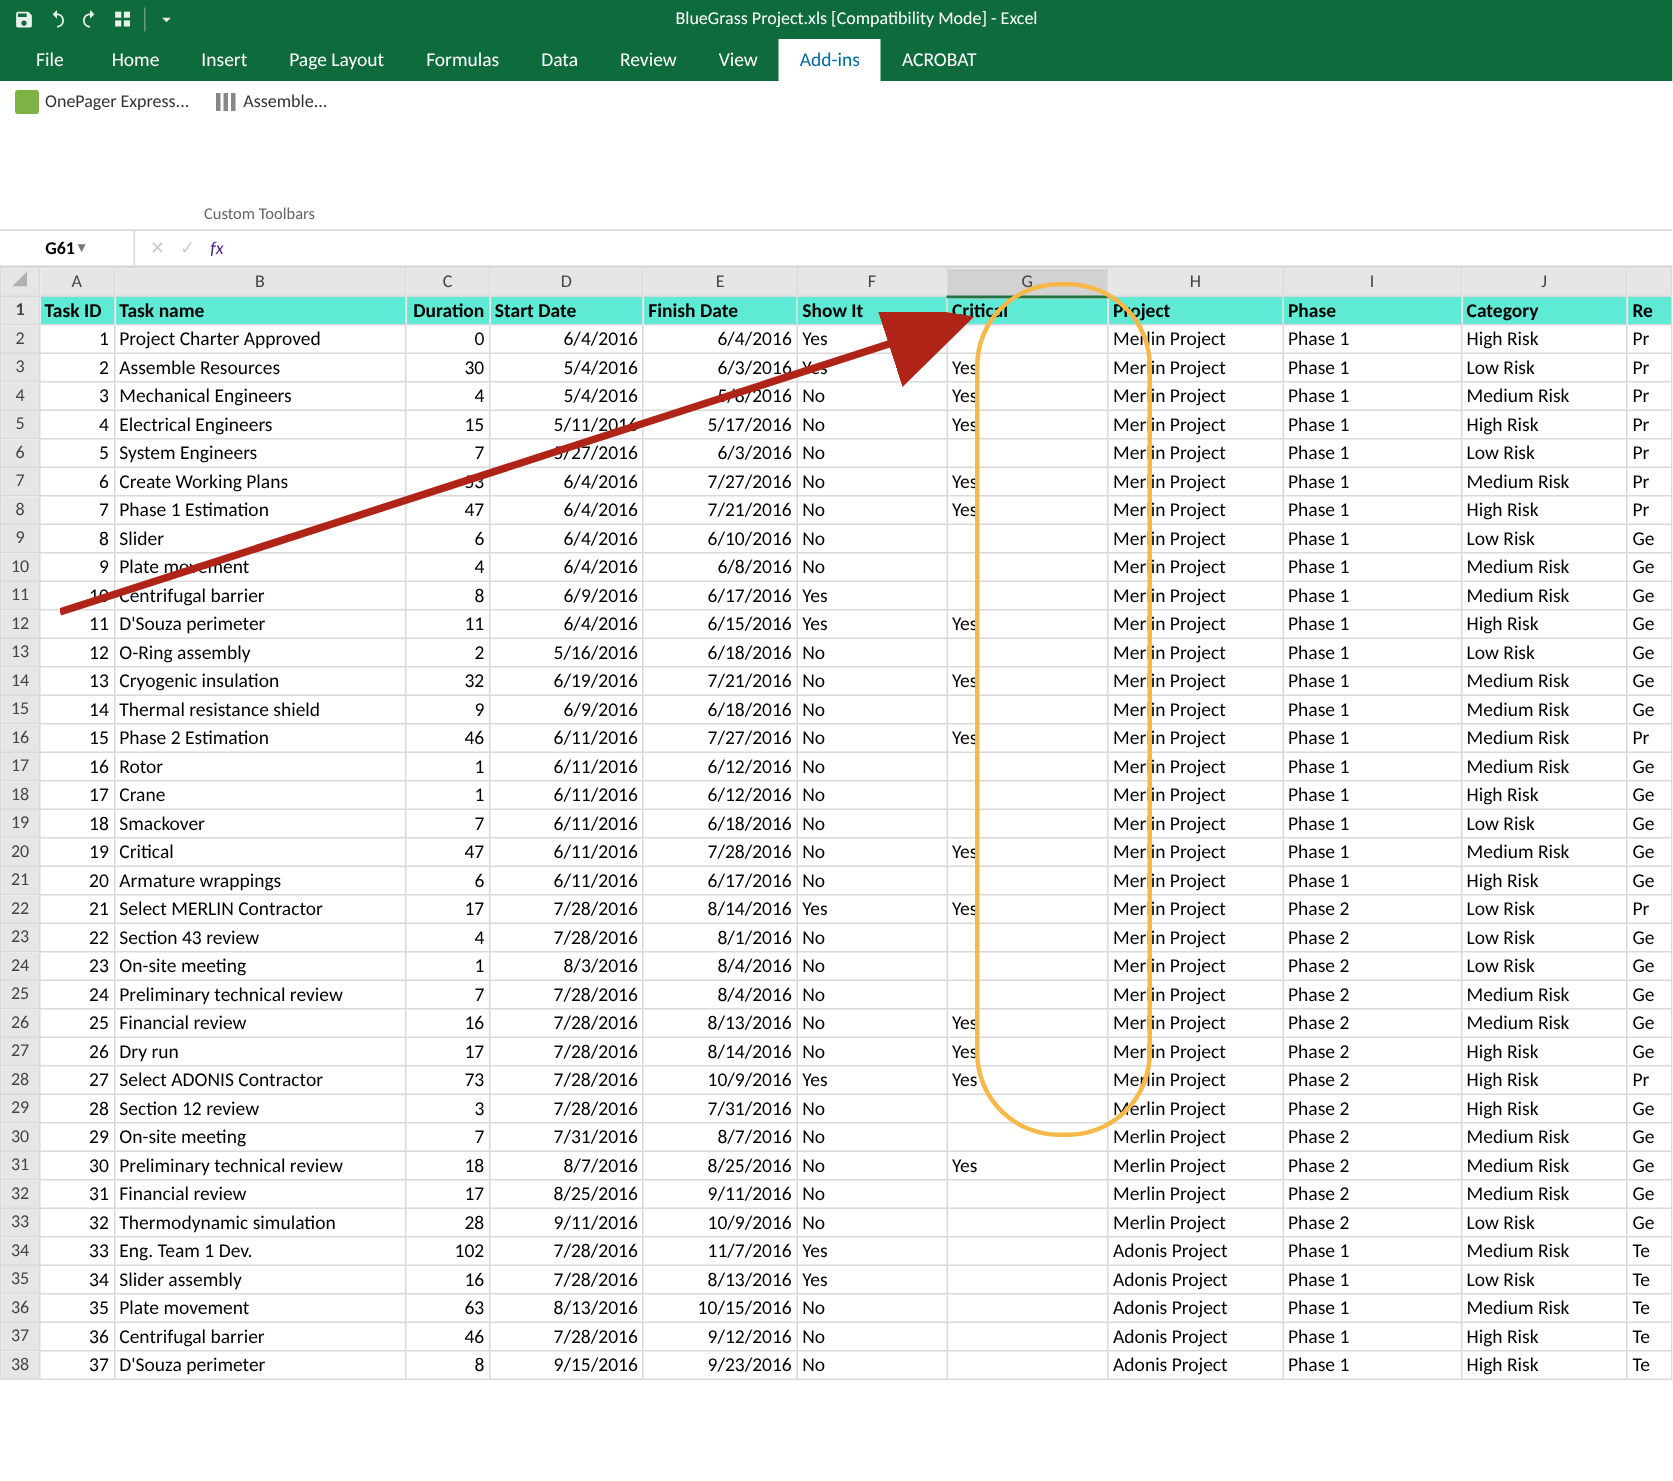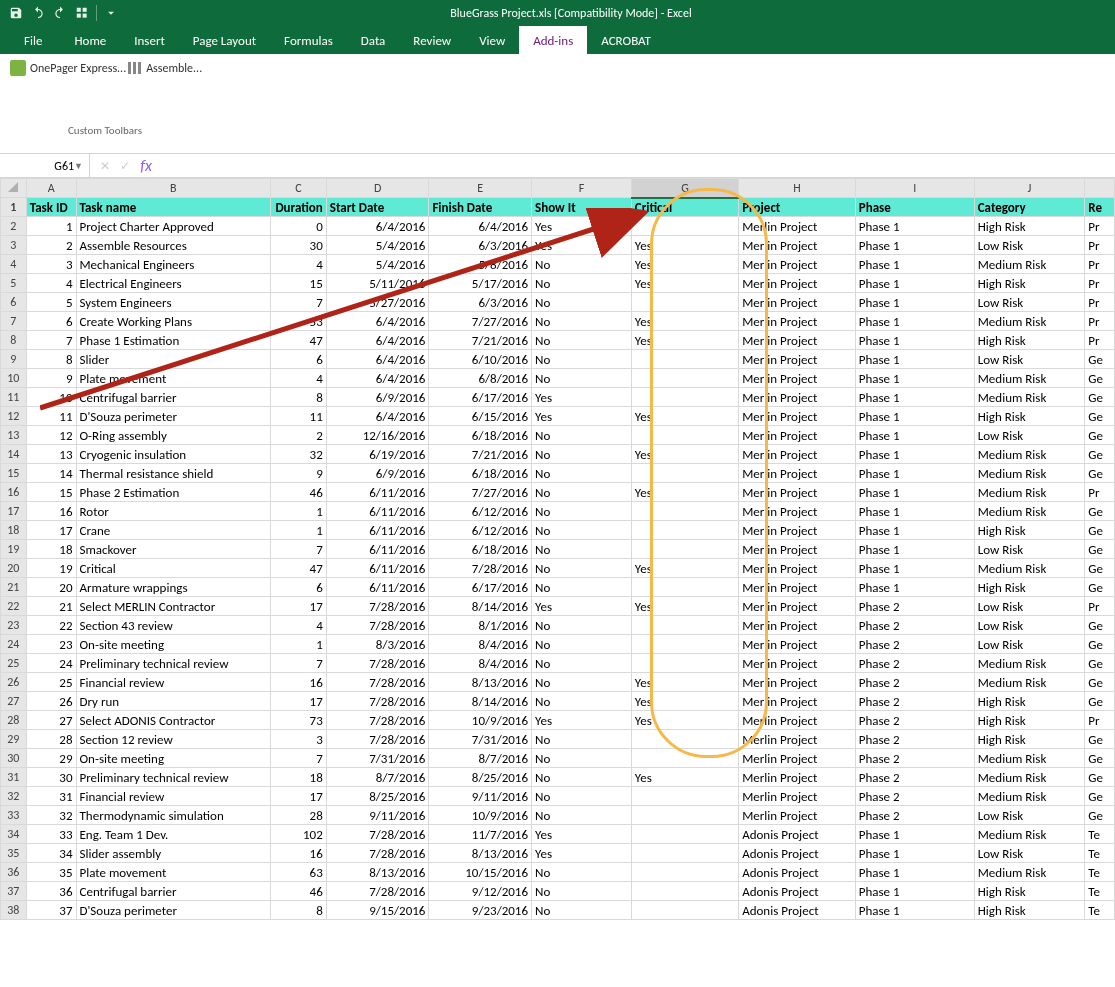--- a/index.html
+++ b/index.html
@@ -9,35 +9,35 @@
   .qat { display: flex; align-items: center; gap: 2px; padding: 0 6px; }
   .qat .icon { width: 20px; height: 20px; display: flex; align-items: center; justify-content: center; opacity: .9; }
   .qat .icon svg { width: 14px; height: 14px; fill: #fff; }
   .qat .sep { width:1px; height:16px; background: rgba(255,255,255,.35); margin:0 2px;}
   .dimmed { opacity:.45;}
   .titlebar .title { position:absolute; left:50%; transform:translateX(-50%); white-space: nowrap; padding-left: 27px; }
 
   .ribbon-tabs { background: #0e6b3c; height: 28px; display: flex; align-items: stretch; padding-left: 10px; font-size: 13px; color:#fff;}
   .ribbon-tabs .tab { padding: 0 14px; display:flex; align-items:center; cursor:pointer; }
   .ribbon-tabs .tab.file { margin-right:4px;}
-  .ribbon-tabs .tab.active { background:#fff; color:#701a75; }
+  .ribbon-tabs .tab.active { background:#fff; color:#0369a1; }
   .ribbon-tabs .tellme { display:flex; align-items:center; gap:6px; padding:0 10px; color:#d4e8dc; font-size:12px;}
   .ribbon-tabs .tellme svg{width:14px;height:14px;fill:#d4e8dc;}
 
   .ribbon-body { background:#fff; border-bottom:1px solid #d4d4d4; height: 100px; position:relative;}
-  .ribbon-group { position:absolute; bottom:16px; left:0; width:210px; text-align:center; font-size:11px; color:#666;}
-  .ribbon-buttons { display:flex; gap:0; padding:6px 10px;}
+  .ribbon-group { position:absolute; bottom:4px; left:0; width:210px; text-align:right; font-size:11px; color:#666;}
+  .ribbon-buttons { display:flex; gap:16px; padding:6px 10px;}
   .ribbon-btn { display:flex; align-items:center; gap:4px; font-size:12px; color:#333;}
   .ribbon-btn .ic { width:16px;height:16px; display:inline-block;}
 
   .formula-bar { height:24px; border-bottom:1px solid #d4d4d4; display:flex; align-items:center; font-size:12px;}
-  .namebox { width:90px; border-right:1px solid #d4d4d4; height:100%; display:flex; align-items:center; padding:0 6px; justify-content:flex-end;}
+  .namebox { width:90px; border-right:1px solid #d4d4d4; height:100%; display:flex; align-items:center; padding:0 6px; justify-content:center;font-weight:bold;}
   .namebox .dd { font-size:9px; color:#777;}
   .fx-section { display:flex; align-items:center; gap:10px; padding:0 10px; color:#bbb;}
-  .fx-section .fx { color:#8b5cf6; font-style:italic; font-size:16px;}
+  .fx-section .fx { color:#4c1d95; font-style:italic; font-size:12px;}
   .fx-input { flex:1; padding:0 6px;}
 
   .sheet { position:relative; }
   .grid { border-collapse:collapse; table-layout:fixed;}
   .grid th, .grid td { border:1px solid #d9d9d9; height:19px; font-size:13px; font-family: Calibri, Arial, sans-serif; padding:0 3px; white-space:nowrap; overflow:hidden;}
   .grid th { background:#e6e6e6; color:#444; font-weight:normal; text-align:center; font-size:12px;}
   .grid th.selcol { background:#d2d2d2; border-bottom:2px solid #217346;}
   .grid .rowhdr { background:#e6e6e6; text-align:center; font-size:12px; color:#444;}
   .corner { background:#e6e6e6;}
   .hdr-row td { background:#5eead4; font-weight:bold; color:#000;}
@@ -333,21 +333,21 @@
           <td>Merlin Project</td>
           <td>Phase 1</td>
           <td>High Risk</td>
           <td>Ge</td>
         </tr>
         <tr>
           <td class="rowhdr">13</td>
           <td class="num">12</td>
           <td>O-Ring assembly</td>
           <td class="num">2</td>
-          <td class="num">12/16/2016</td>
+          <td class="num">5/16/2016</td>
           <td class="num">6/18/2016</td>
           <td>No</td>
           <td></td>
           <td>Merlin Project</td>
           <td>Phase 1</td>
           <td>Low Risk</td>
           <td>Ge</td>
         </tr>
         <tr>
           <td class="rowhdr">14</td>

